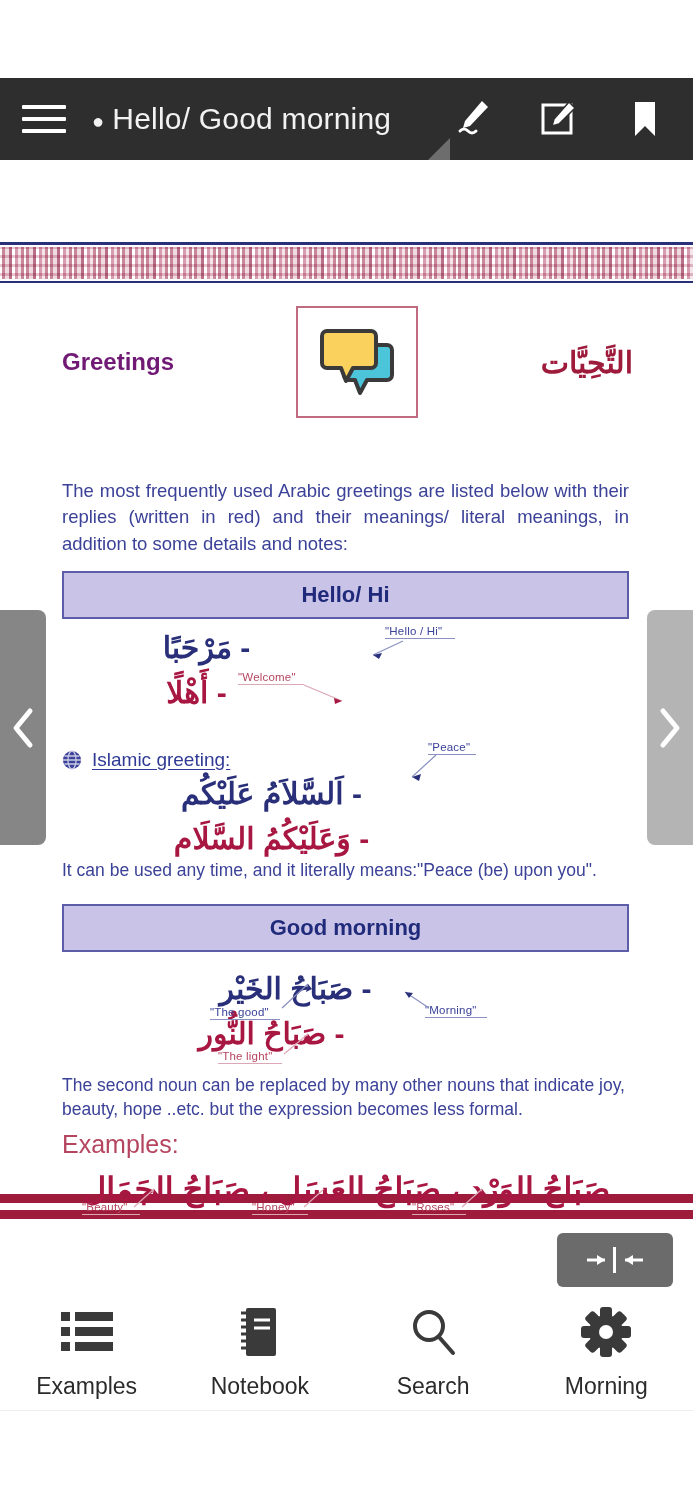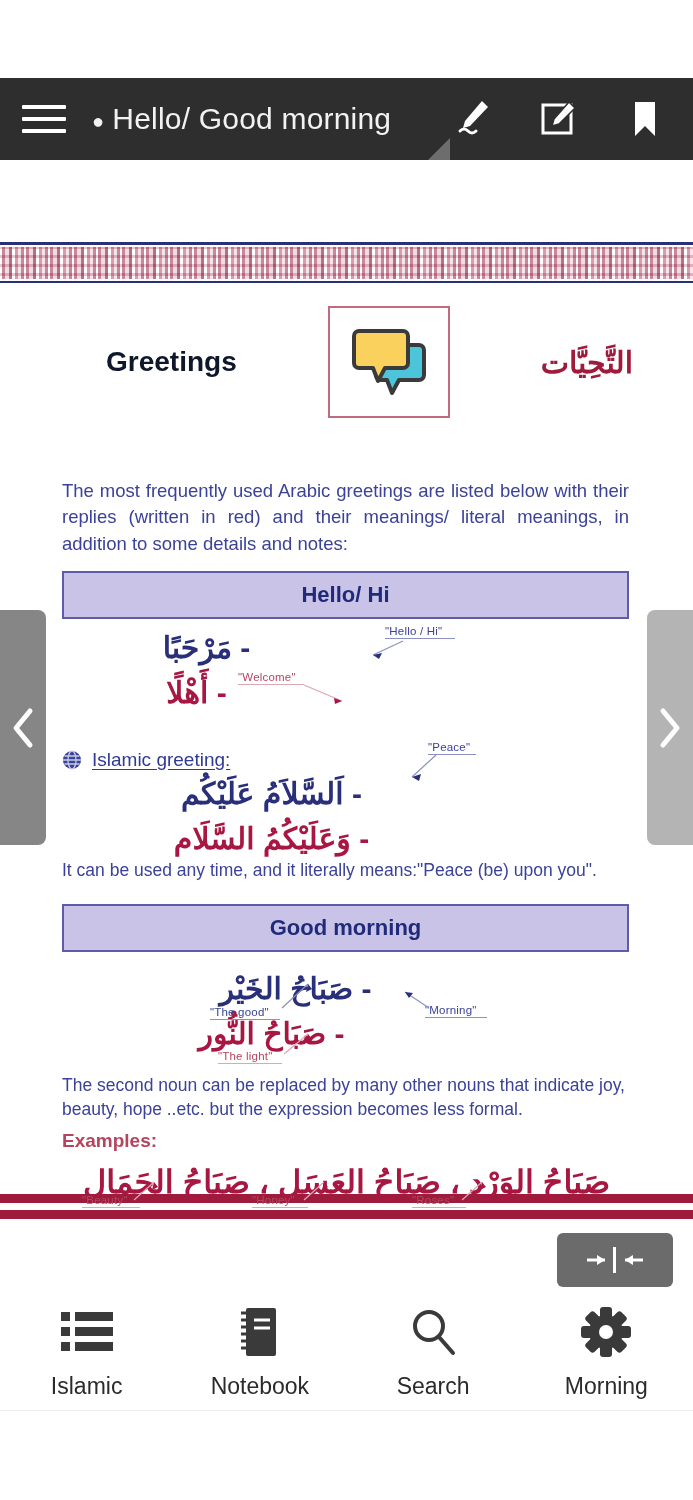--- a/index.html
+++ b/index.html
@@ -64,21 +64,21 @@
     background-blend-mode: multiply;
     border-top: 2px solid #ffffff;
     border-bottom: 2px solid #ffffff;
   }
 
   
   .lesson-head {
     display: flex; align-items: center; justify-content: space-between;
     padding: 18px 60px 8px 62px;
   }
-  .lesson-title-en { color: #0f172a; font-size: 28px; font-weight: bold; margin-left: 44px; }
+  .lesson-title-en { color: #701a75; font-size: 24px; font-weight: bold; }
   .lesson-title-ar { color: #9e1b3c; font-size: 30px; font-weight: bold; direction: rtl; }
   .icon-frame {
     width: 122px; height: 112px; border: 2px solid #c06b80;
     display: flex; align-items: center; justify-content: center; background: #fff;
   }
 
   
   .intro {
     color: #3b4298; font-size: 18.5px; line-height: 1.42;
     text-align: justify; padding: 6px 64px 0 62px; margin-top: 46px;
@@ -94,21 +94,21 @@
 
   
   .bullet-row { display: flex; align-items: center; gap: 10px; padding: 12px 0 0 62px; }
   .bullet-label {
     color: #2f3a95; font-size: 19px; text-decoration: underline; text-underline-offset: 3px;
   }
 
   .note {
     color: #3b4298; font-size: 17.5px; padding: 6px 64px 0 62px; line-height: 1.35;
   }
-  .examples-label { color: #b5455f; font-size: 19px; padding: 8px 62px 0 62px; font-weight: bold; }
+  .examples-label { color: #b5455f; font-size: 25px; padding: 8px 62px 0 62px; }
 
   
   .phrase-block { position: relative; padding: 6px 0 0 0; }
   .ar { direction: rtl; font-size: 30px; font-weight: bold; text-align: center; line-height: 1.5; }
   .ar.navy { color: #2a2f7a; }
   .ar.red  { color: #a81742; }
   .ar.ex { font-size: 32px; }
 
   .callout {
     position: absolute; font-size: 11.5px; white-space: nowrap;
@@ -362,21 +362,21 @@
           <g fill="#3a3a3a">
             <rect x="2" y="3" width="9" height="9"></rect>
               <rect x="16" y="3" width="38" height="9"></rect>
             <rect x="2" y="18" width="9" height="9"></rect>
               <rect x="16" y="18" width="38" height="9"></rect>
             <rect x="2" y="33" width="9" height="9"></rect>
               <rect x="16" y="33" width="38" height="9"></rect>
           </g>
         </svg>
       </div>
-      <div class="nav-label">Islamic</div>
+      <div class="nav-label">Examples</div>
     </div>
 
     <div class="nav-item">
       <div class="nav-icon">
         <svg width="44" height="52" viewBox="0 0 44 52">
           <rect x="8" y="2" width="30" height="48" rx="2" fill="#3a3a3a"></rect>
           <g stroke="#3a3a3a" stroke-width="3">
             <path d="M3 7 H10 M3 14 H10 M3 21 H10 M3 28 H10 M3 35 H10 M3 42 H10"></path>
           </g>
           <g stroke="#fff" stroke-width="3">

